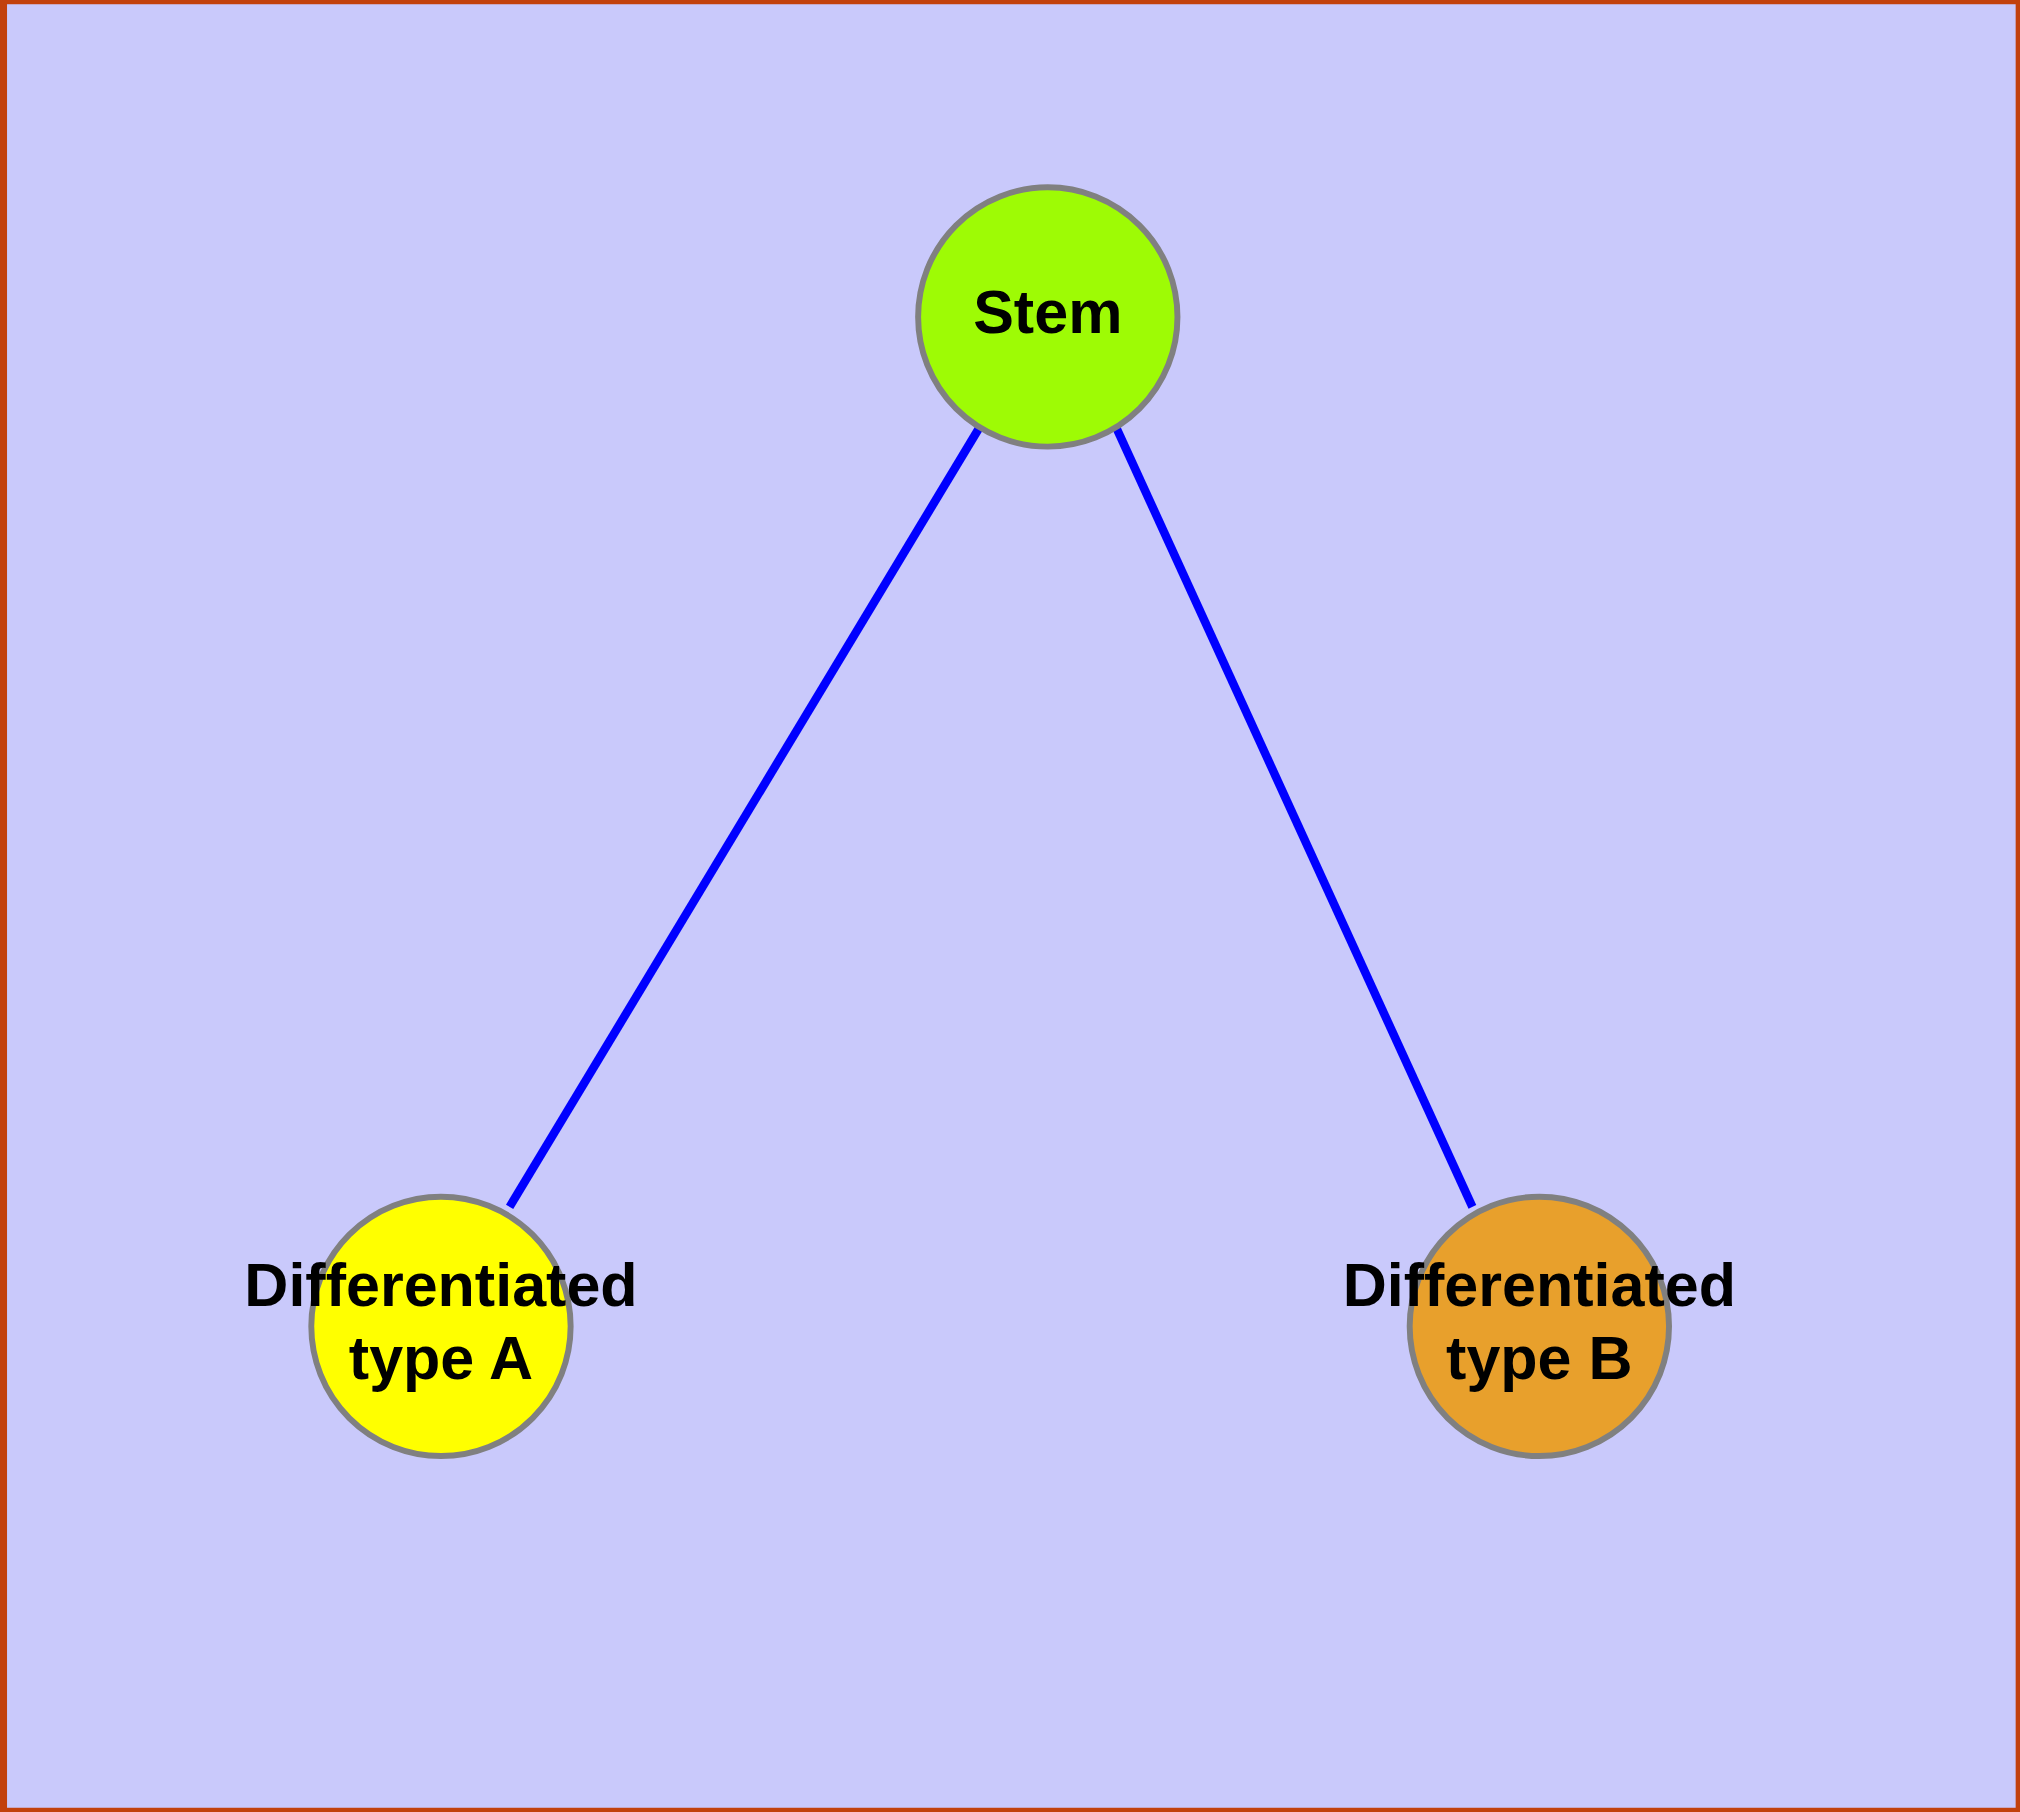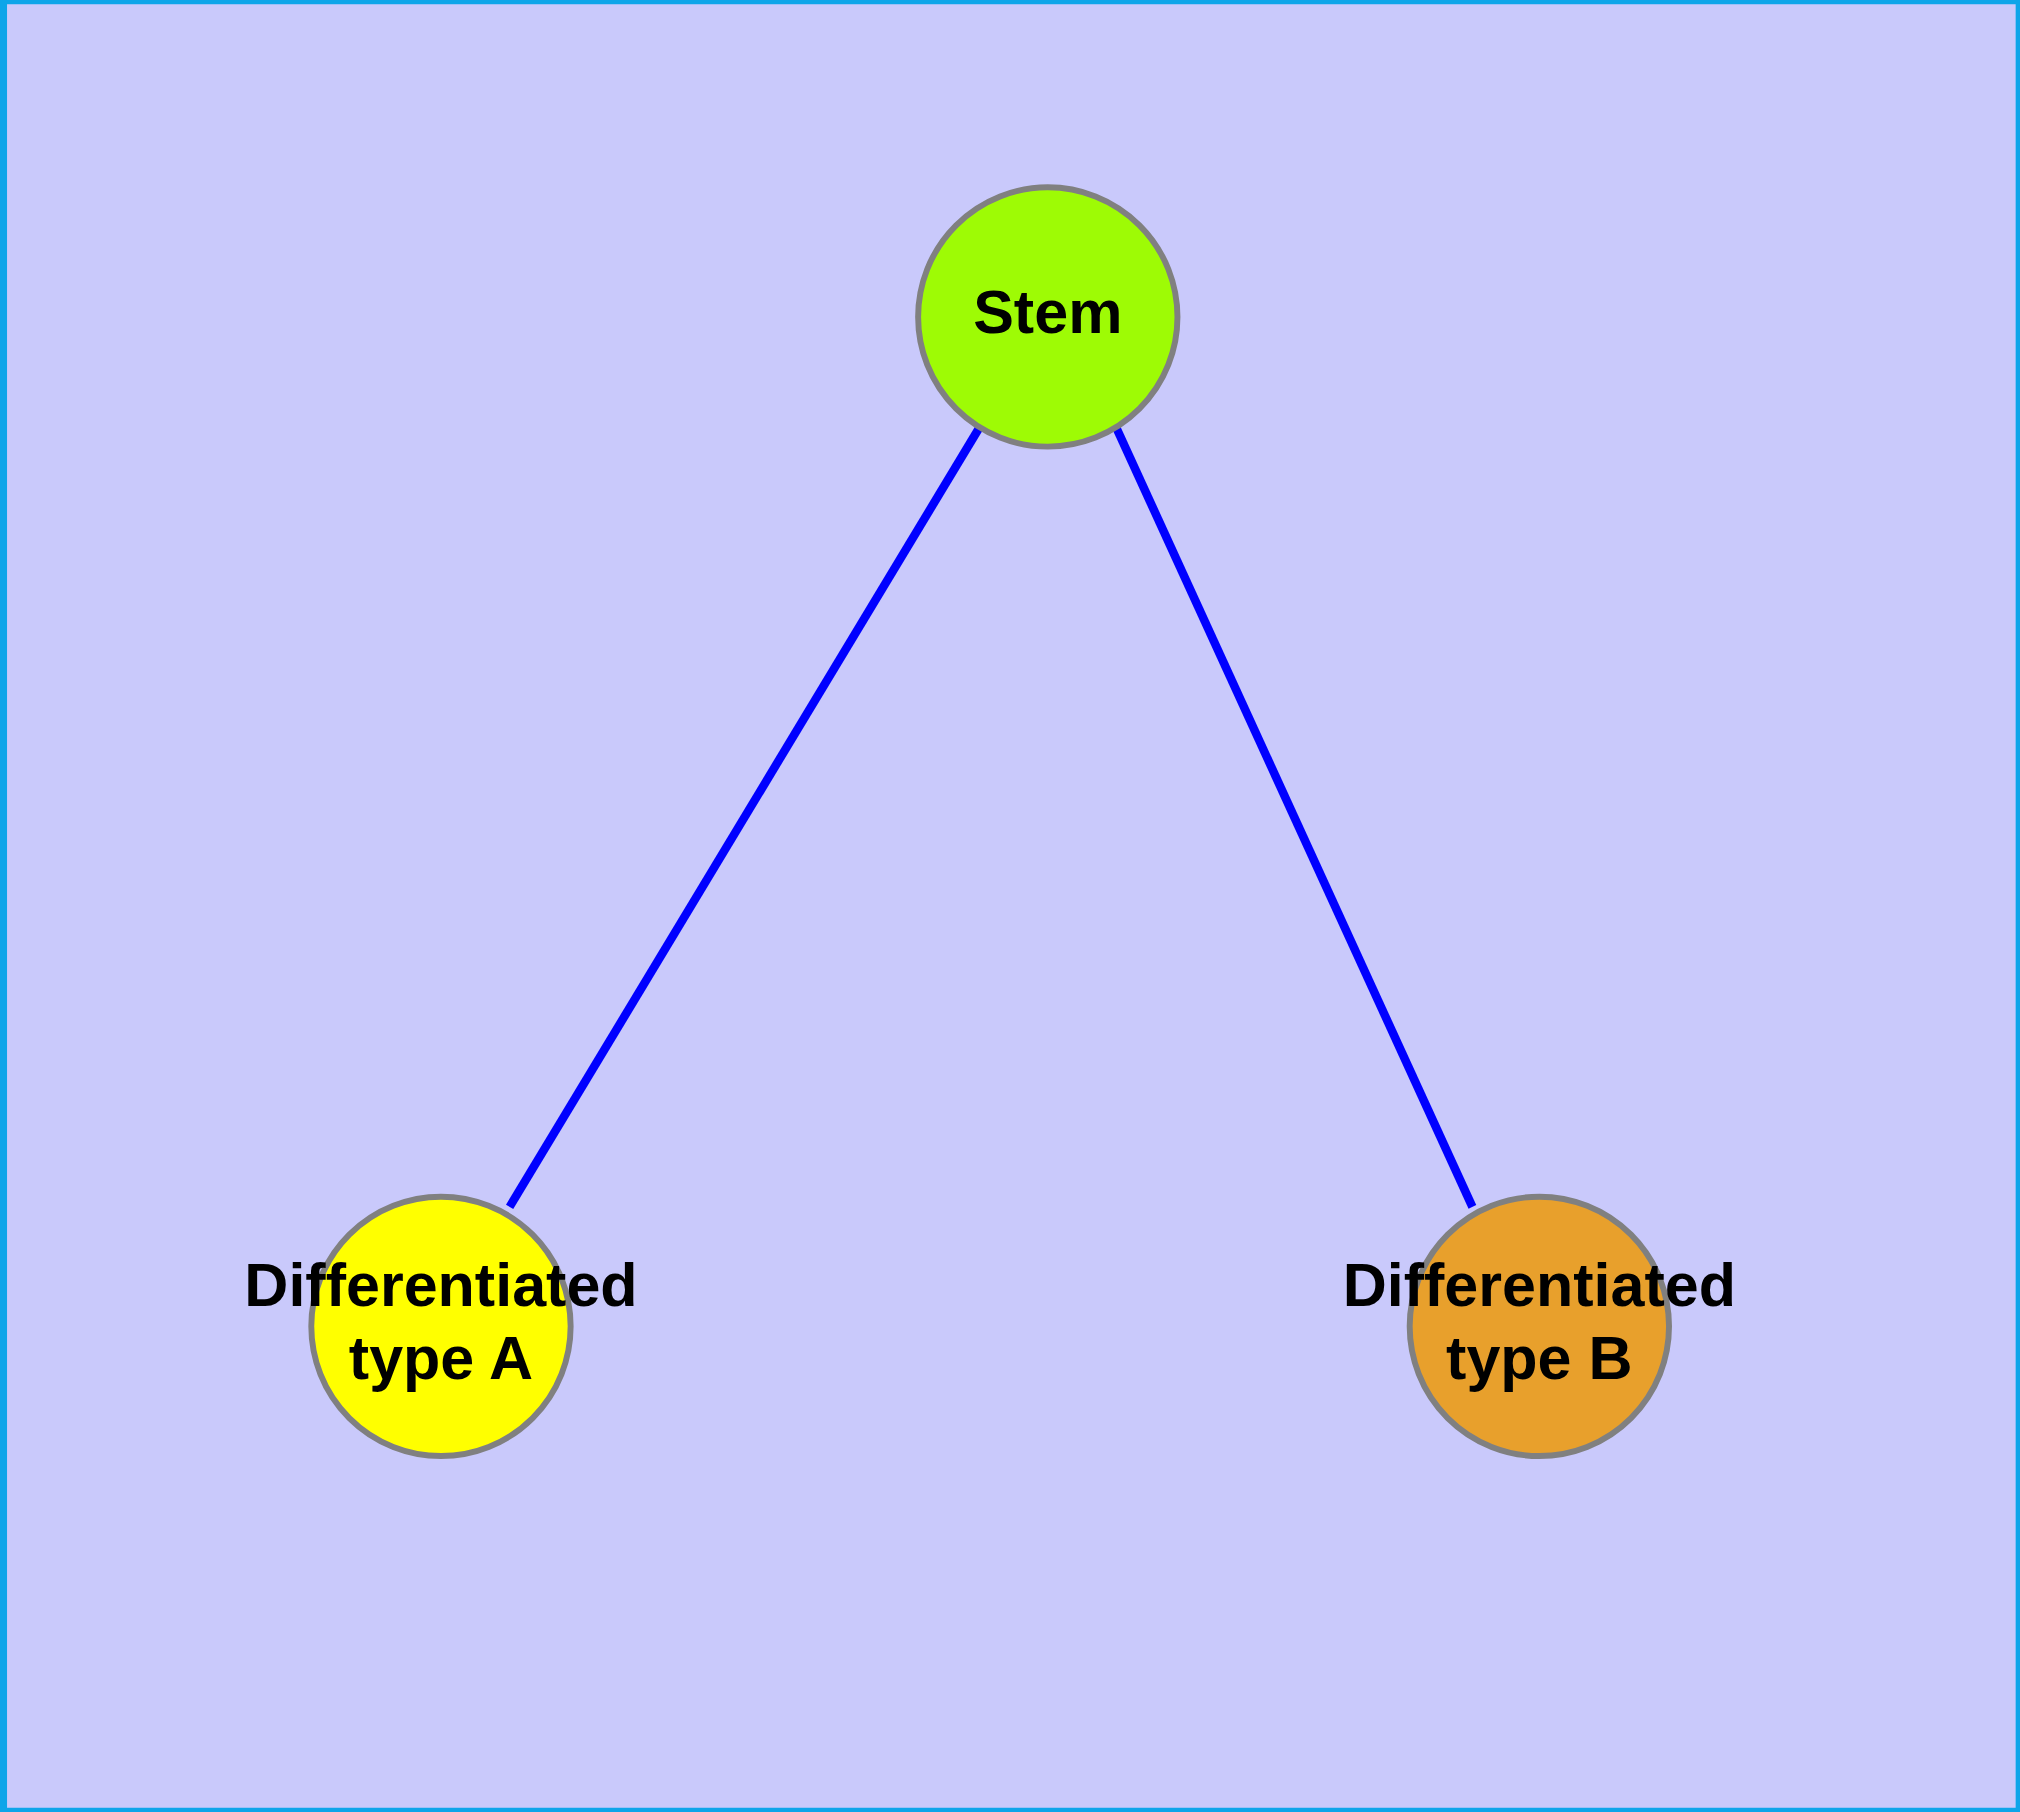--- a/index.html
+++ b/index.html
@@ -9,21 +9,21 @@
     background: #ffffff;
   }
   body {
     font-family: "Liberation Sans", sans-serif;
   }
   #canvas-wrap {
     position: relative;
     width: 2021px;
     height: 1812px;
     overflow: hidden;
-    background: #0ea5e9;
+    background: #c2410c;
   }
   #graph-svg {
     position: absolute;
     top: 0;
     left: 0;
     display: block;
   }
   .node-label {
     font-family: "Liberation Sans", sans-serif;
     font-weight: bold;

